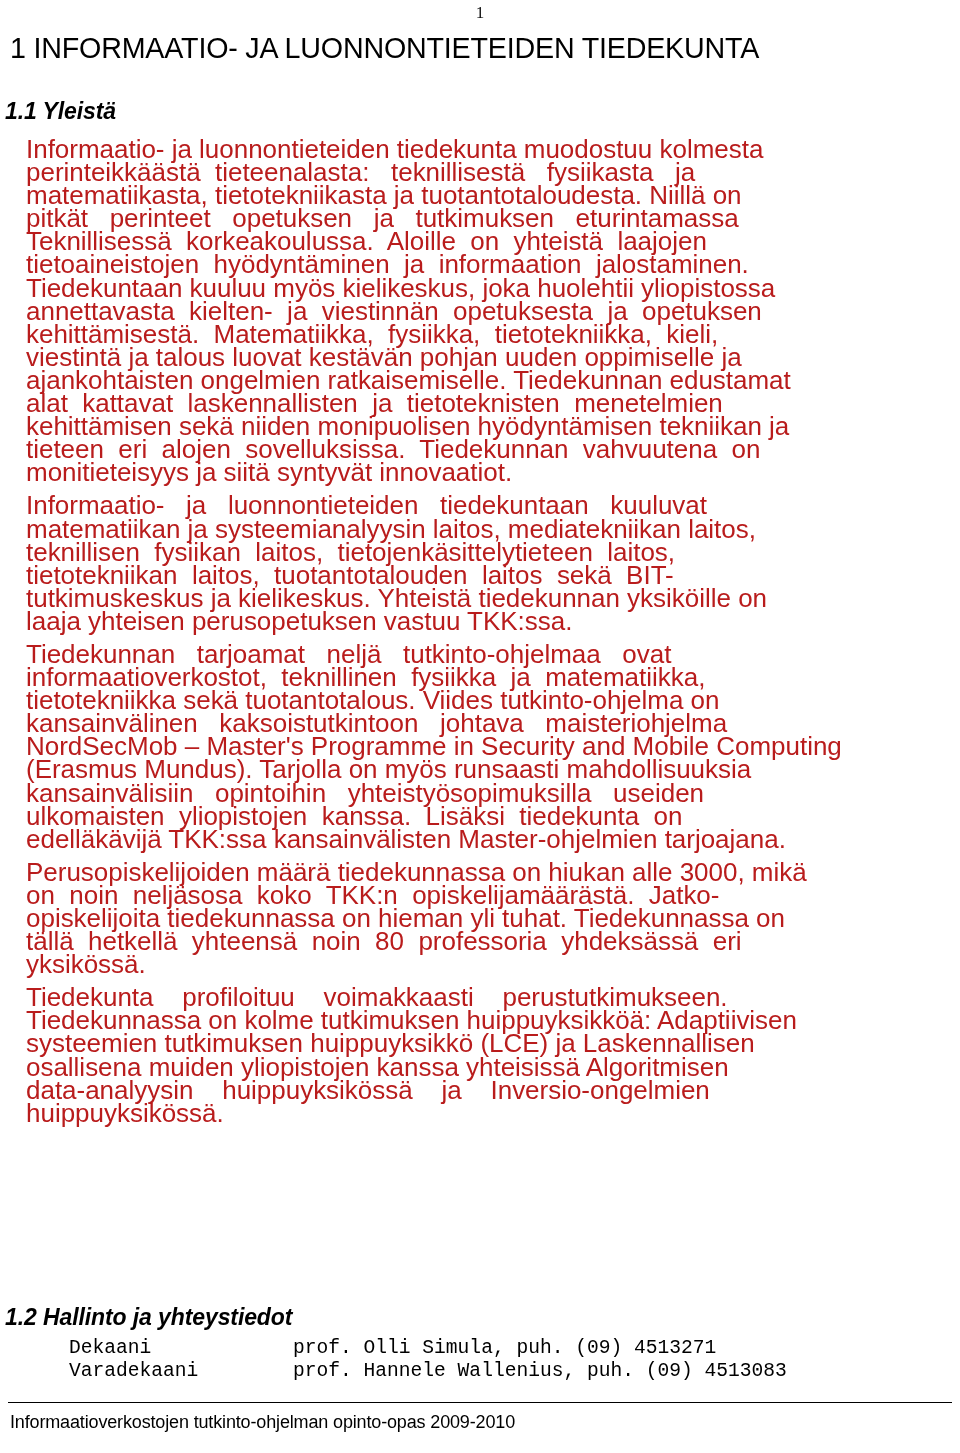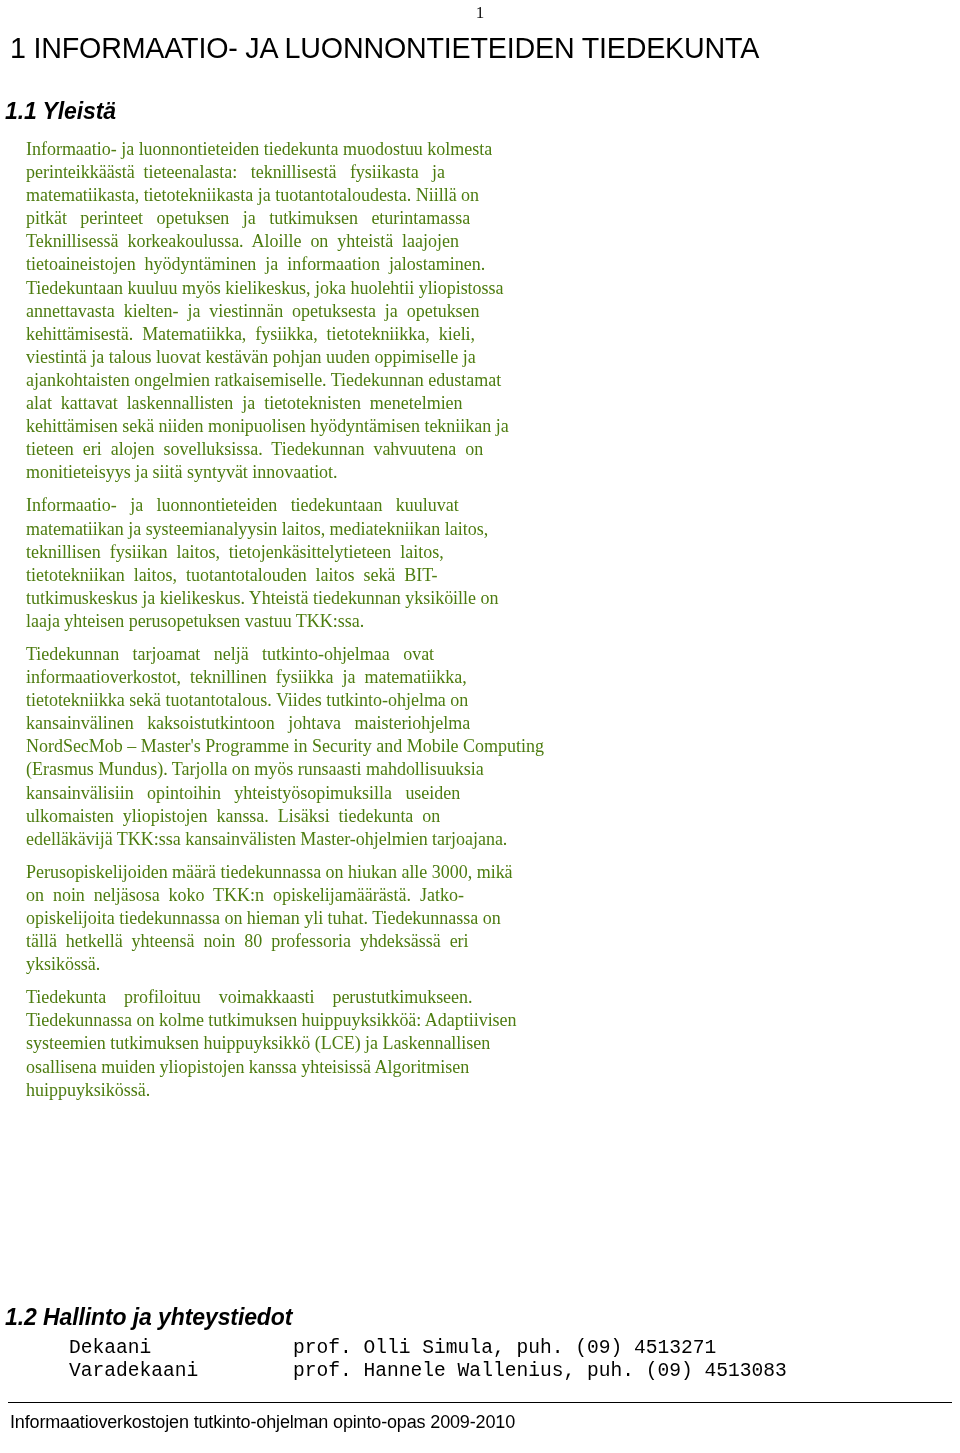--- a/index.html
+++ b/index.html
@@ -78,28 +78,28 @@
   
   .body-block {
     position: absolute;
     left: 26px;
     width: 912px;
   }
 
   p.para {
     margin: 0 0 10px 0;
     padding: 0;
-    font-family: Liberation Serif, serif;
-    font-size: 18px;
+    font-family: Liberation Sans, sans-serif;
+    font-size: 26px;
     line-height: 23.1px;
     text-align: justify;
     text-justify: inter-word;
     letter-spacing: -0.02px;
     word-spacing: 0px;
-    color: #4d7c0f;
+    color: #b91c1c;
     hyphens: none;
   }
   p.para:last-child { margin-bottom: 0; }
   
   p.para .ln {
     display: block;
     white-space: pre;
   }
 
   
@@ -192,20 +192,21 @@
         <span class="ln">on  noin  neljäsosa  koko  TKK:n  opiskelijamäärästä.  Jatko-</span>
         <span class="ln">opiskelijoita tiedekunnassa on hieman yli tuhat. Tiedekunnassa on</span>
         <span class="ln">tällä  hetkellä  yhteensä  noin  80  professoria  yhdeksässä  eri</span>
         <span class="ln">yksikössä.</span>
       </p>
       <p class="para">
         <span class="ln">Tiedekunta    profiloituu    voimakkaasti    perustutkimukseen.</span>
         <span class="ln">Tiedekunnassa on kolme tutkimuksen huippuyksikköä: Adaptiivisen</span>
         <span class="ln">systeemien tutkimuksen huippuyksikkö (LCE) ja Laskennallisen</span>
         <span class="ln">osallisena muiden yliopistojen kanssa yhteisissä Algoritmisen</span>
+        <span class="ln">data-analyysin    huippuyksikössä    ja    Inversio-ongelmien</span>
         <span class="ln">huippuyksikössä.</span>
       </p>
     </div>
 
   <h2 class="sec-title sec-1-2">1.2 Hallinto ja yhteystiedot</h2>
 
   <div class="contact" id="contact-list">
       <div class="contact-row"><span class="contact-role">Dekaani</span><span class="contact-value">prof. Olli Simula, puh. (09) 4513271</span></div>
       <div class="contact-row"><span class="contact-role">Varadekaani</span><span class="contact-value">prof. Hannele Wallenius, puh. (09) 4513083</span></div>
     </div>

